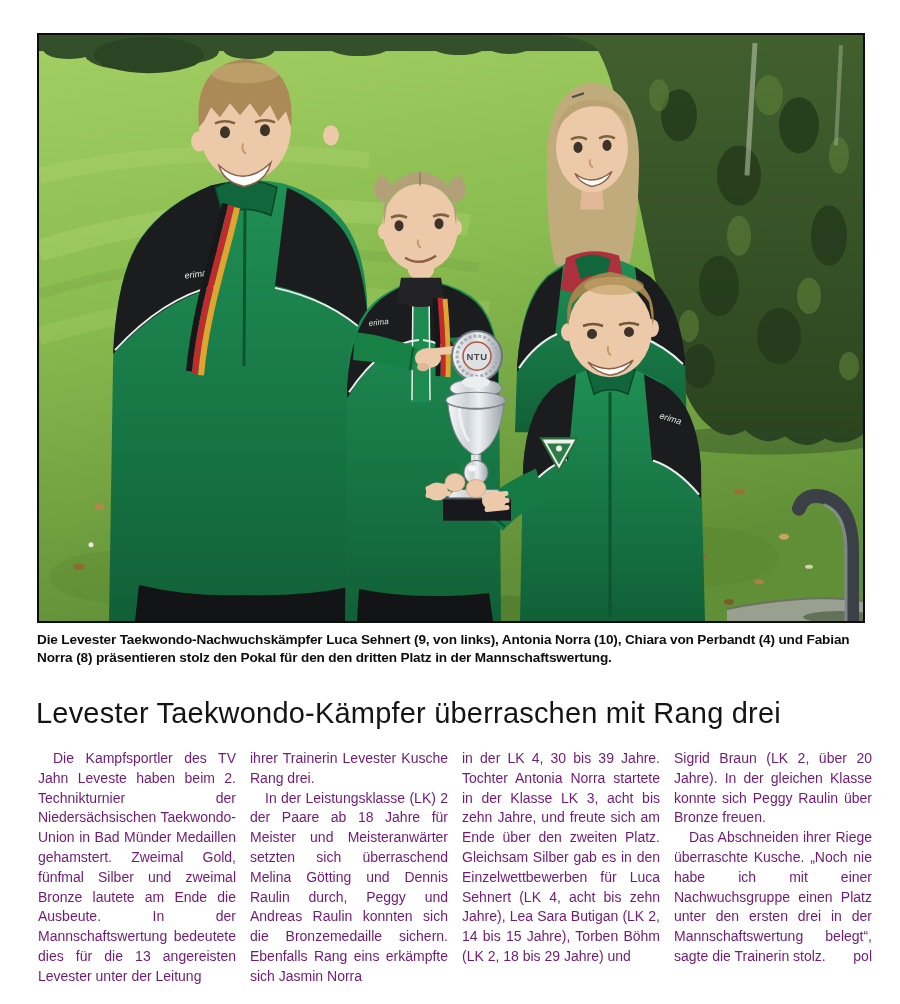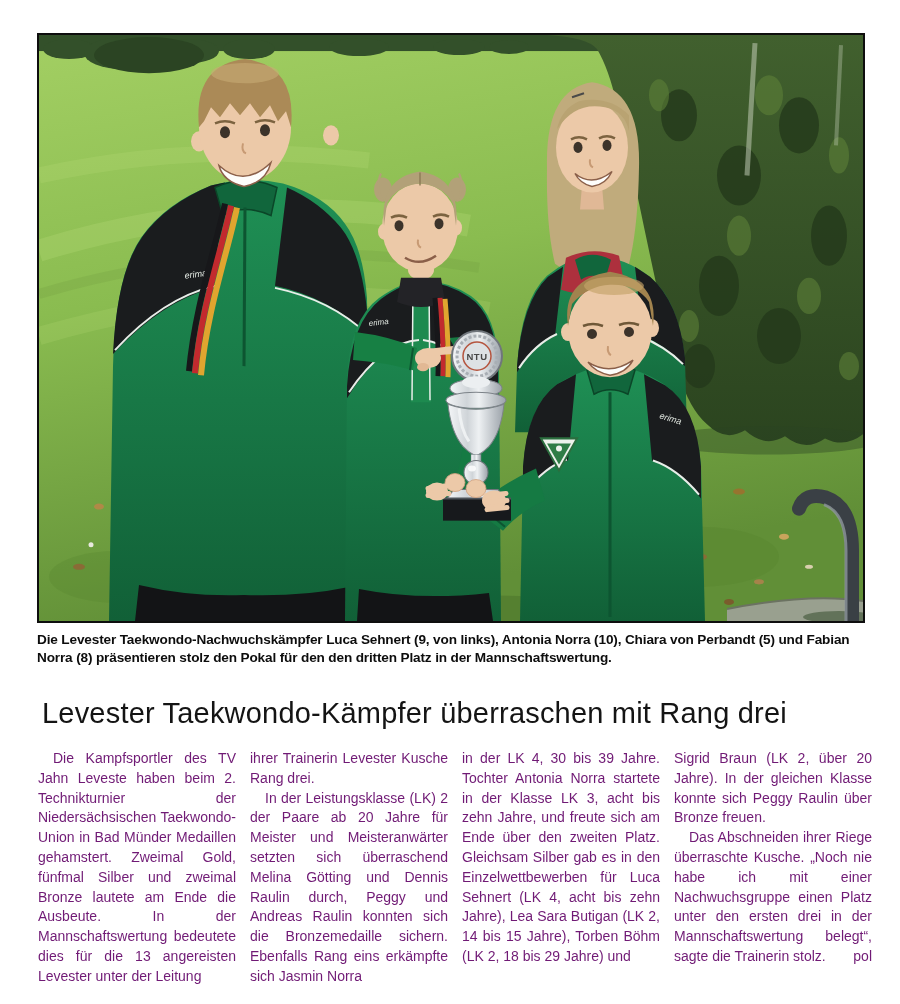--- a/index.html
+++ b/index.html
@@ -4,21 +4,21 @@
 <style>
   html,body{margin:0;padding:0;background:#ffffff;}
   .page{position:relative;width:900px;height:1004px;background:#ffffff;overflow:hidden;
         font-family:"Liberation Serif", serif;color:#1a1a1a;}
   .photo-frame{position:absolute;left:37px;top:33px;width:828px;height:590px;
                border:2px solid #0e0e0e;box-sizing:border-box;background:#7fb24a;}
   .photo-frame svg{display:block;width:100%;height:100%;}
   .caption{position:absolute;left:37px;top:631px;width:832px;
            font-family:"Liberation Sans", sans-serif;font-weight:700;
            font-size:13.6px;line-height:17.5px;letter-spacing:-0.15px;color:#0d0d0d;}
-  .headline{position:absolute;left:42px;top:697px;width:834px;margin:0;
+  .headline{position:absolute;left:36px;top:697px;width:834px;margin:0;
             font-family:"Liberation Sans", sans-serif;font-weight:400;
             font-size:29px;letter-spacing:0.2px;color:#141414;white-space:nowrap;}
   .columns{position:absolute;left:38px;top:749px;width:834px;display:flex;gap:14px;}
   .col{width:198px;text-align:justify;font-size:14px;line-height:19.8px;
        font-family:Liberation Sans, sans-serif;color:#701a75;}
   .col p{margin:0;}
   .col p.indent{text-indent:15px;}
   .author{float:right;}
   svg text{font-family:"Liberation Sans", sans-serif;}
 </style>
@@ -262,32 +262,32 @@
         <g>
           <ellipse cx="416" cy="446" rx="10" ry="9" fill="#ecc9a8" stroke="#cfa07d" stroke-width="0.8"></ellipse>
           <ellipse cx="437" cy="452" rx="10" ry="9" fill="#ecc9a8" stroke="#cfa07d" stroke-width="0.8"></ellipse>
           <ellipse cx="398" cy="455" rx="11" ry="9" fill="#ecc9a8"></ellipse>
           <path d="M389 452 L409 449 M389 459 L410 457" stroke="#ecc9a8" stroke-width="5" stroke-linecap="round"></path>
           <ellipse cx="455" cy="464" rx="12" ry="10" fill="#ecc9a8"></ellipse>
           <path d="M447 459 L467 457 M447 466 L468 464 M448 473 L468 471" stroke="#ecc9a8" stroke-width="5" stroke-linecap="round"></path>
         </g>
       </svg>
     </div>
-    <figcaption class="caption">Die Levester Taekwondo-Nachwuchskämpfer Luca Sehnert (9, von links), Antonia Norra (10), Chiara von Perbandt (5) und Fabian Norra (8) präsentieren stolz den Pokal für den den dritten Platz in der Mannschaftswertung.</figcaption>
+    <figcaption class="caption">Die Levester Taekwondo-Nachwuchskämpfer Luca Sehnert (9, von links), Antonia Norra (10), Chiara von Perbandt (4) und Fabian Norra (8) präsentieren stolz den Pokal für den den dritten Platz in der Mannschaftswertung.</figcaption>
   </figure>
 
   <h1 class="headline">Levester Taekwondo-Kämpfer überraschen mit Rang drei</h1>
 
   <div class="columns" id="columns">
       <div class="col">
         <p class="indent">Die Kampfsportler des TV Jahn Leveste haben beim 2. Technikturnier der Niedersächsischen Taekwondo-Union in Bad Münder Medaillen gehamstert. Zweimal Gold, fünfmal Silber und zweimal Bronze lautete am Ende die Ausbeute. In der Mannschaftswertung bedeutete dies für die 13 angereisten Levester unter der Leitung</p>
       </div>
       <div class="col">
         <p>ihrer Trainerin Levester Kusche Rang drei.</p>
-        <p class="indent">In der Leistungsklasse (LK) 2 der Paare ab 20 Jahre für Meister und Meisteranwärter setzten sich überraschend Melina Götting und Dennis Raulin durch, Peggy und Andreas Raulin konnten sich die Bronzemedaille sichern. Ebenfalls Rang eins erkämpfte sich Jasmin Norra</p>
+        <p class="indent">In der Leistungsklasse (LK) 2 der Paare ab 18 Jahre für Meister und Meisteranwärter setzten sich überraschend Melina Götting und Dennis Raulin durch, Peggy und Andreas Raulin konnten sich die Bronzemedaille sichern. Ebenfalls Rang eins erkämpfte sich Jasmin Norra</p>
       </div>
       <div class="col">
         <p>in der LK 4, 30 bis 39 Jahre. Tochter Antonia Norra startete in der Klasse LK 3, acht bis zehn Jahre, und freute sich am Ende über den zweiten Platz. Gleichsam Silber gab es in den Einzelwettbewerben für Luca Sehnert (LK 4, acht bis zehn Jahre), Lea Sara Butigan (LK 2, 14 bis 15 Jahre), Torben Böhm (LK 2, 18 bis 29 Jahre) und</p>
       </div>
       <div class="col">
         <p>Sigrid Braun (LK 2, über 20 Jahre). In der gleichen Klasse konnte sich Peggy Raulin über Bronze freuen.</p>
         <p class="indent">Das Abschneiden ihrer Riege überraschte Kusche. „Noch nie habe ich mit einer Nachwuchsgruppe einen Platz unter den ersten drei in der Mannschaftswertung belegt“, sagte die Trainerin stolz. <span class="author">pol</span></p>
       </div>
     </div>
 

